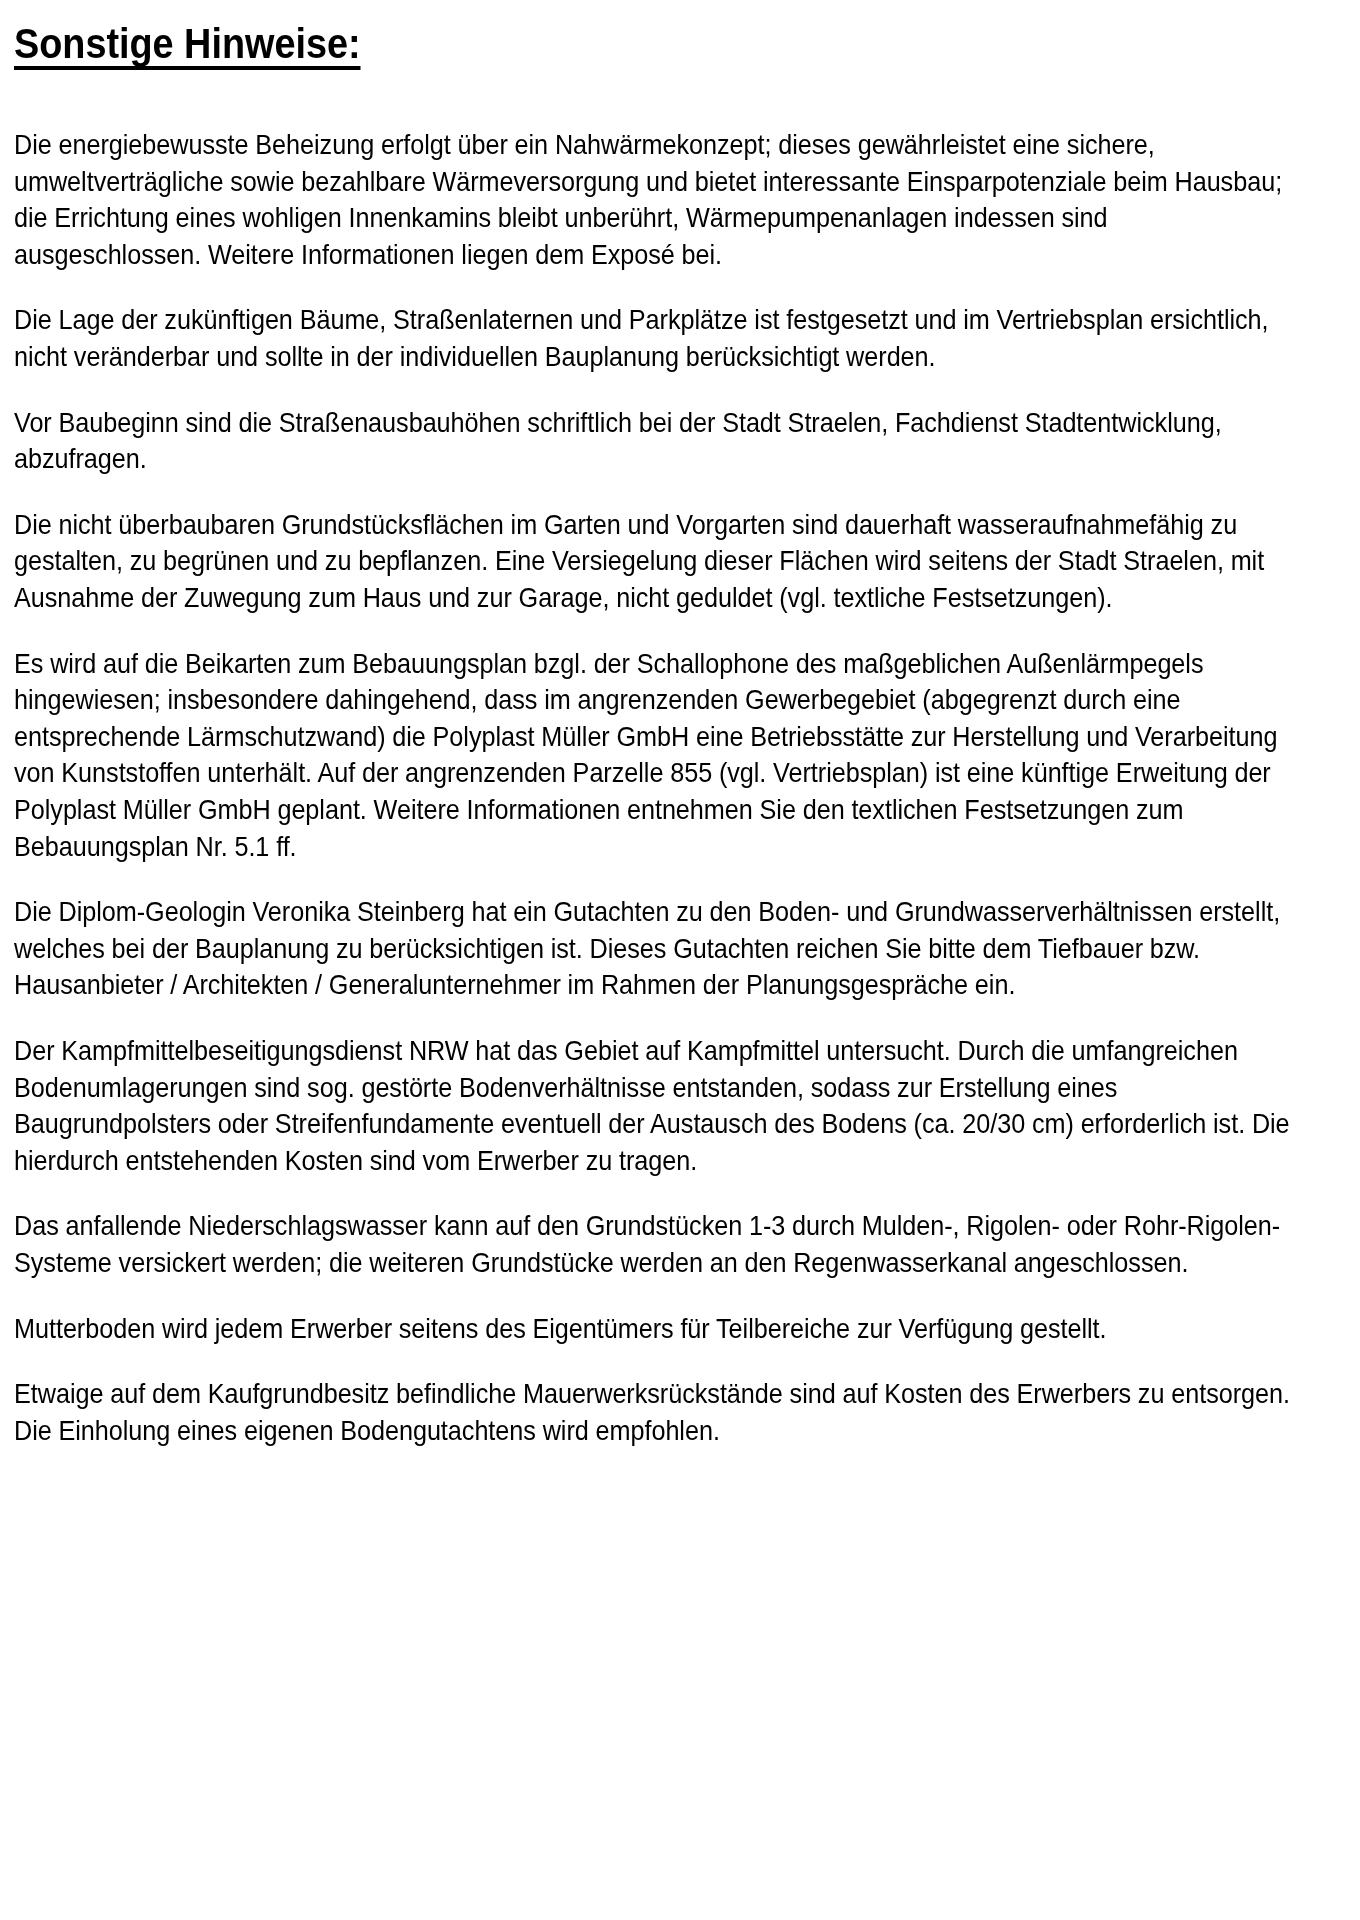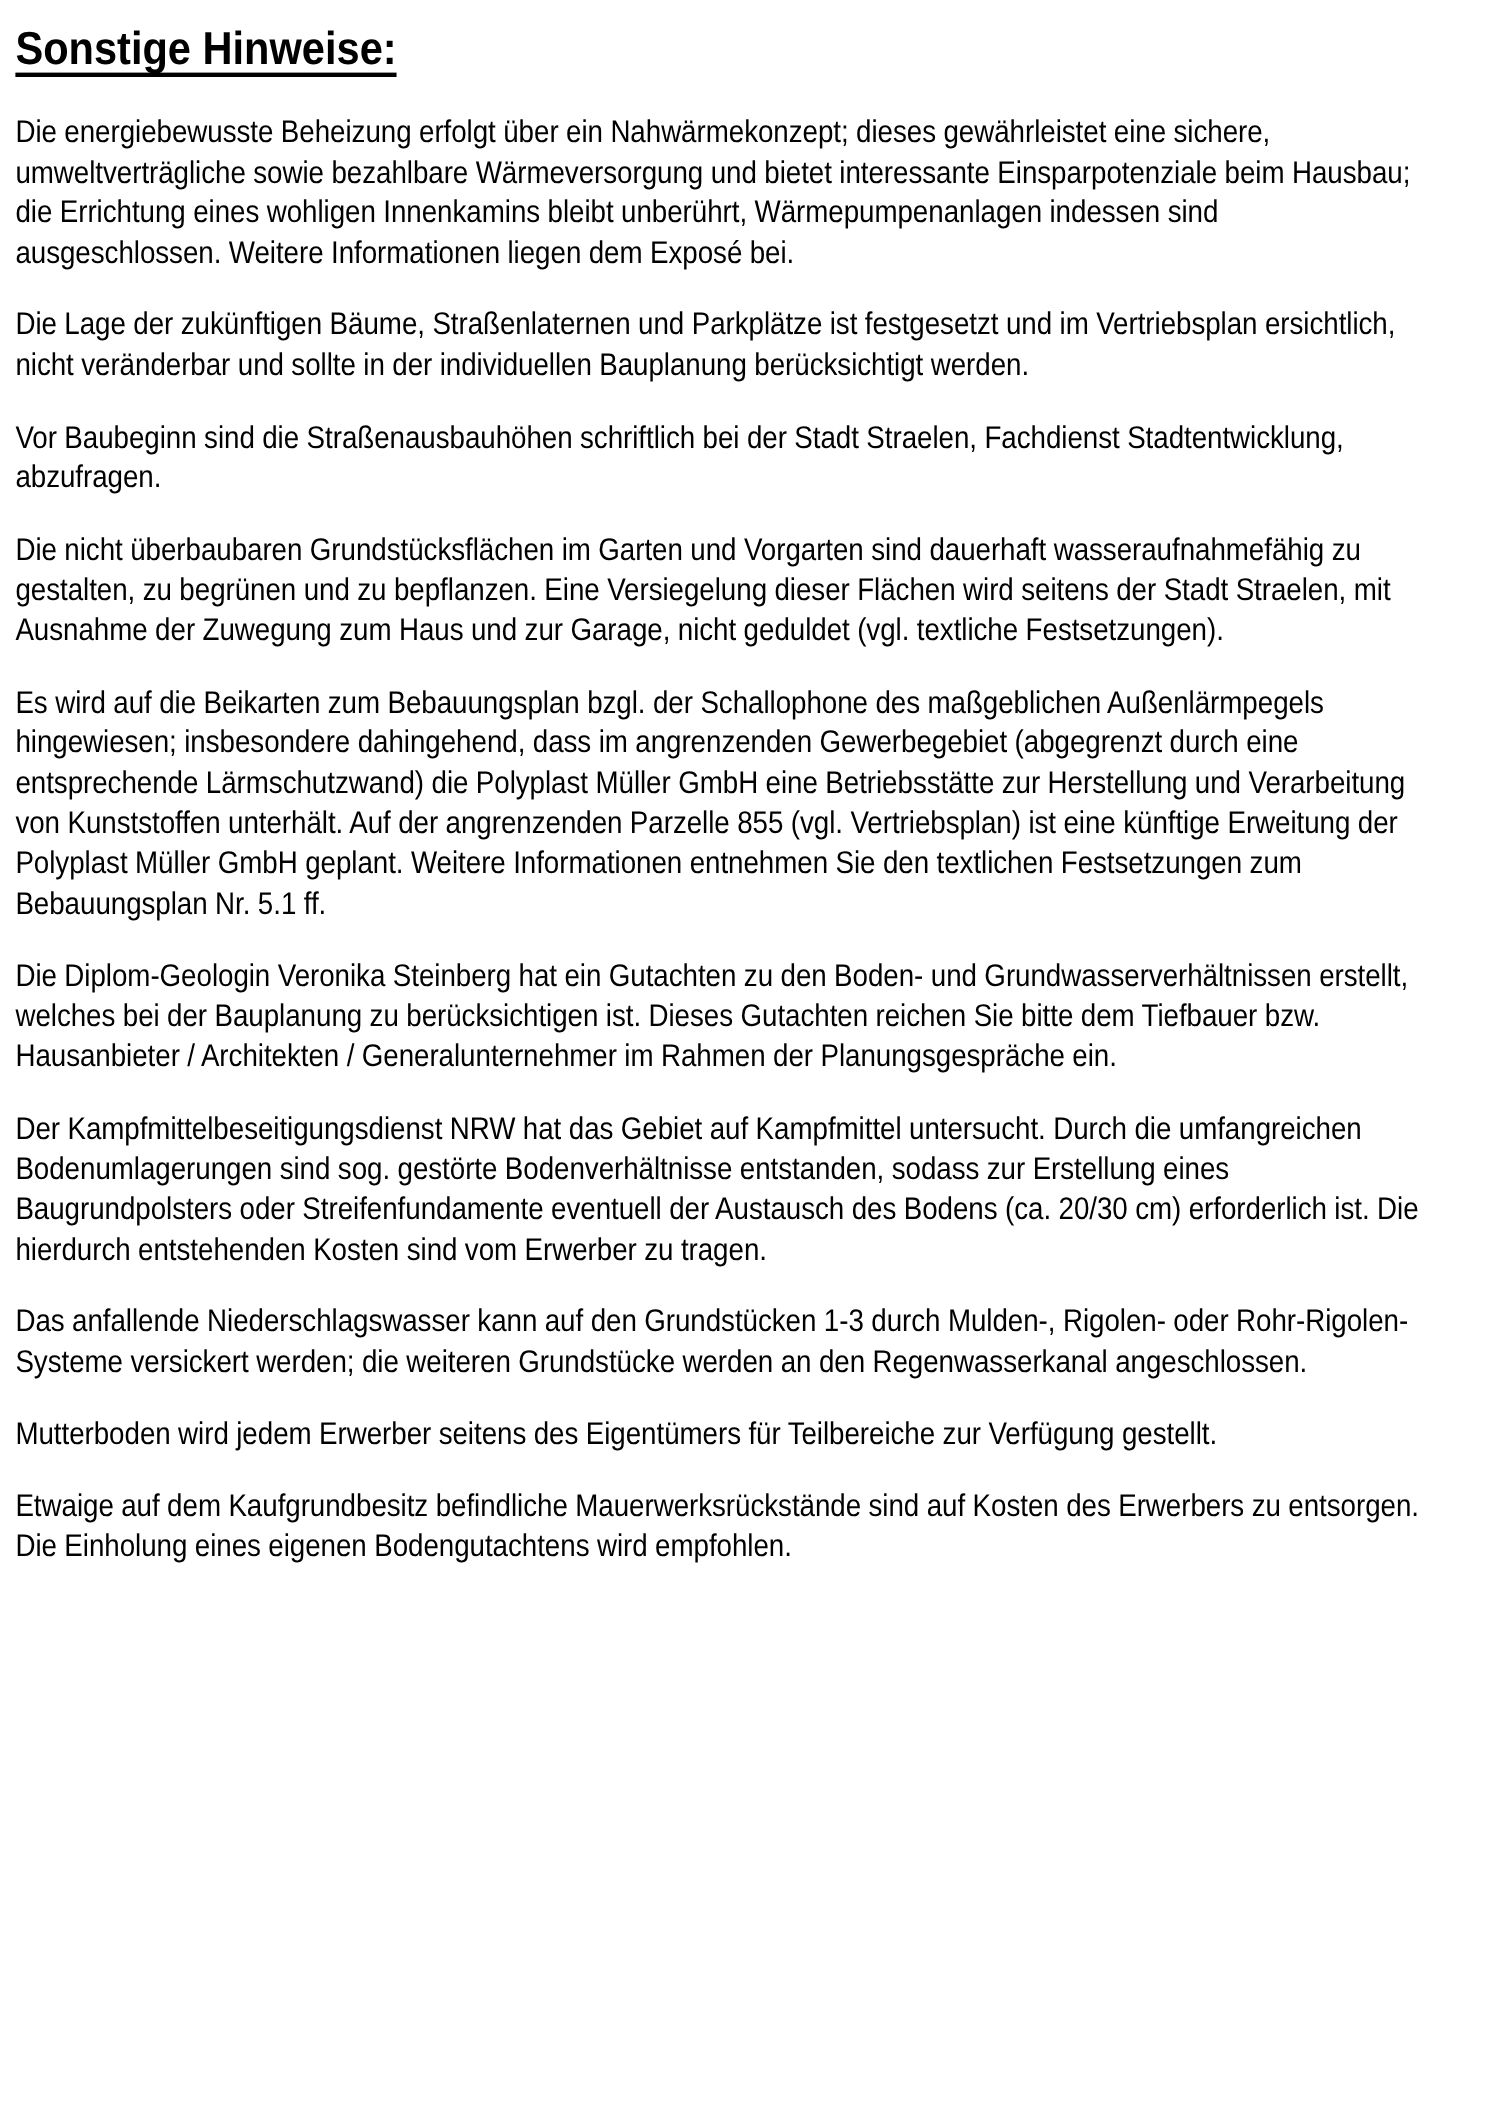--- a/index.html
+++ b/index.html
@@ -34,21 +34,21 @@
     margin: 0 0 0 0;
     padding: 12px 0 0 0;
     display: inline-block;
     border-bottom: 4px solid #000;
     transform: scaleX(0.90);
     transform-origin: left top;
     white-space: nowrap;
   }
 
   .body-block {
-    margin-top: 32px;
+    margin-top: 56px;
   }
 
   .para {
     font-size: 28.5px;
     line-height: 36.6px;
     margin: 0 0 29px 0;
     text-align: left;
     transform: scaleX(0.885);
     transform-origin: left top;
     width: 112.9%;

